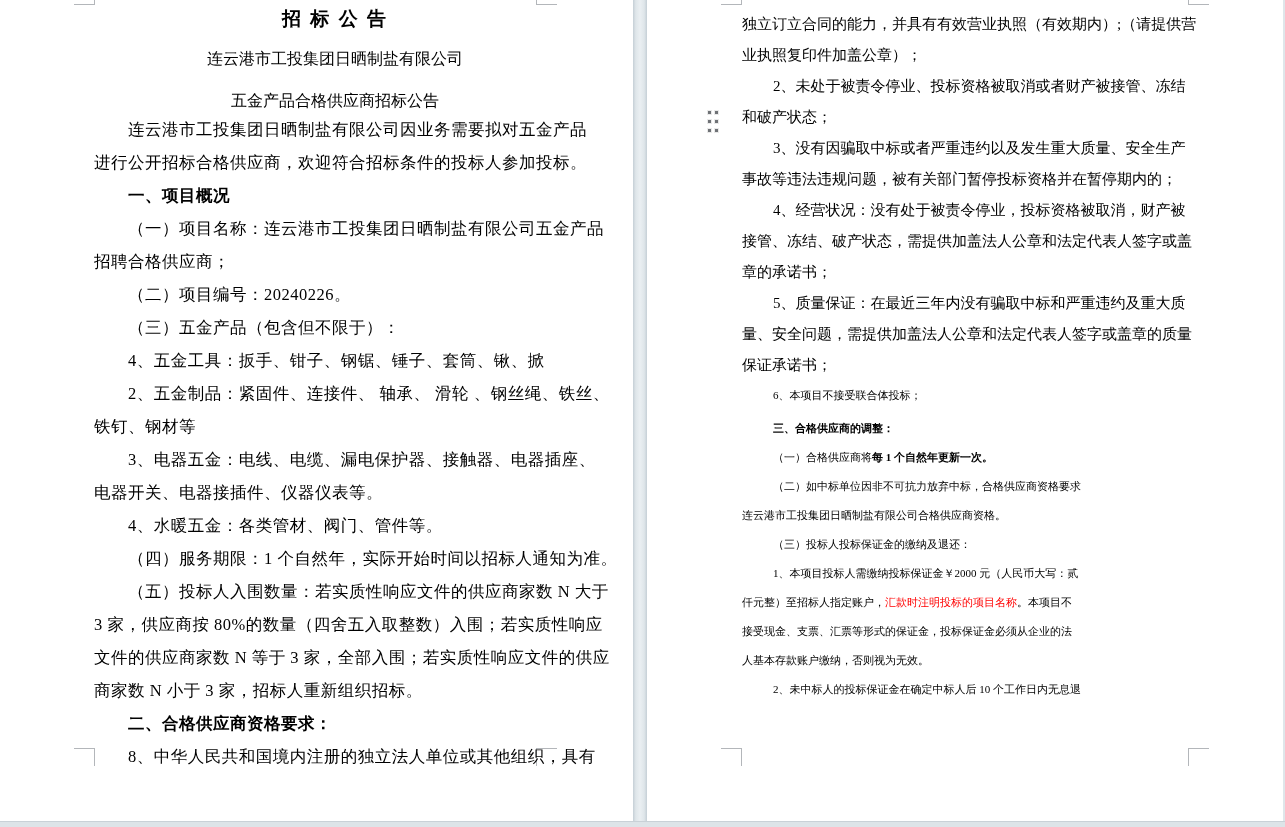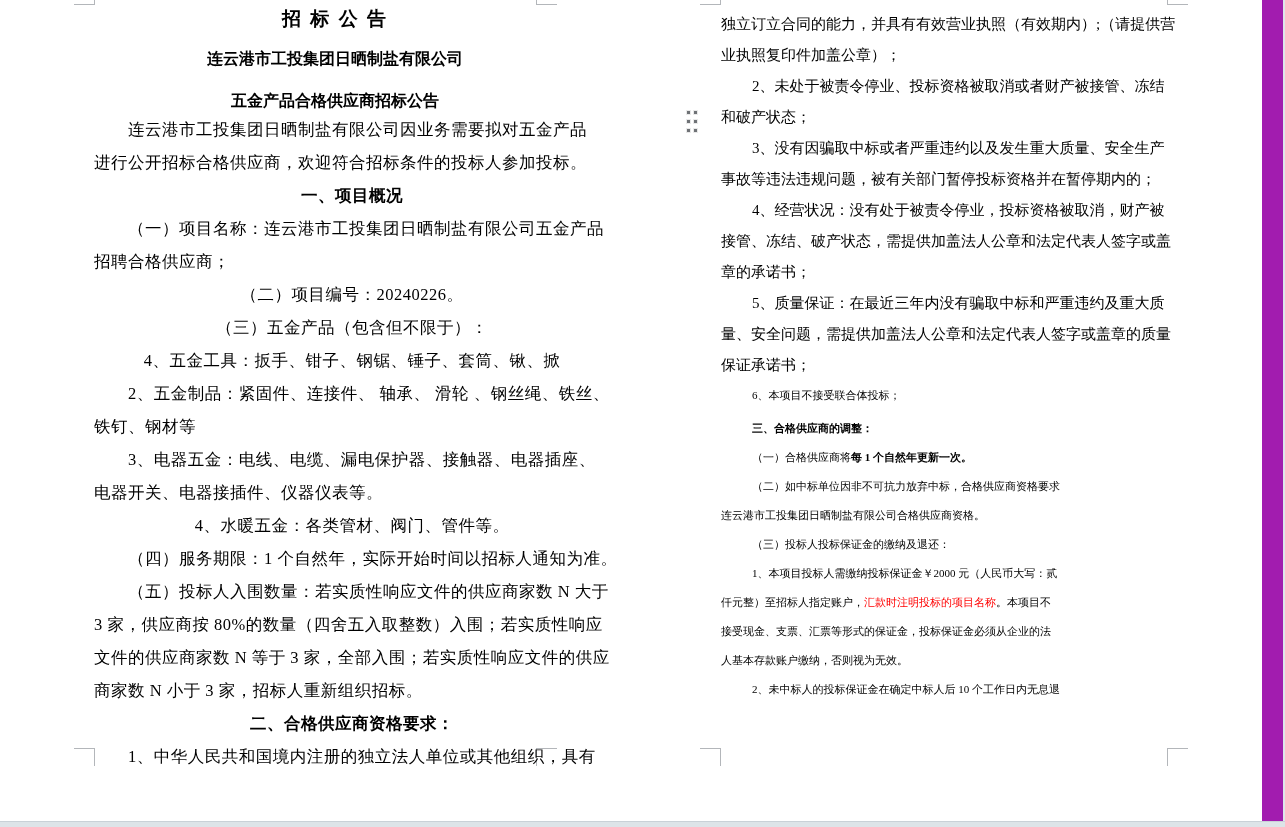--- a/index.html
+++ b/index.html
@@ -1,20 +1,20 @@
 <!DOCTYPE html>
 <html><head>
 <meta charset="utf-8">
 <style>
   html,body{margin:0;padding:0;background:#ffffff;}
-  #canvas{position:relative;width:1285px;height:827px;background:#a21caf;overflow:hidden;color:#000;
+  #canvas{position:relative;width:1285px;height:827px;background:#c2410c;overflow:hidden;color:#000;
           font-family:"Liberation Serif","DejaVu Serif",serif;}
   .page{position:absolute;top:0;height:821px;background:#ffffff;}
   #page-left{left:0;width:633px;}
-  #page-right{left:626px;width:636px;}
+  #page-right{left:647px;width:636px;}
   #page-gap{position:absolute;left:633px;top:0;width:14px;height:821px;
             background:linear-gradient(to right,#c5cfd6 0,#dfe6ea 20%,#eaeff2 50%,#dfe6ea 80%,#c5cfd6 100%);}
   #right-strip{position:absolute;left:1283px;top:0;width:2px;height:821px;background:#dfe6ea;}
   #bottom-strip{position:absolute;left:0;top:821px;width:1285px;height:6px;background:#dde4e8;
                 border-top:1px solid #c9d1d7;box-sizing:border-box;}
 
   
   .crop{position:absolute;box-sizing:border-box;border:0 solid #b3b6ba;width:21px;}
   .crop.h-t{top:0;height:5px;border-bottom-width:1px;}
   .crop.h-b{top:748px;height:18px;border-top-width:1px;}
@@ -23,28 +23,28 @@
   .crop.x-out{left:74px;}
   #page-left .crop.x-in{left:536px;}
   #page-right .crop.x-in{left:541px;}
 
   
   #left-text{position:absolute;left:94px;top:0;width:482px;}
   #right-text{position:absolute;left:95px;top:9px;width:452px;}
 
   .doc-title{margin:6px 0 0;line-height:26px;text-align:center;font-weight:bold;font-size:19px;
              letter-spacing:2px;font-family:"Liberation Sans","DejaVu Sans",sans-serif;}
-  .doc-sub{line-height:24px;text-align:center;font-weight:bold;font-size:16px;
+  .doc-sub{line-height:24px;text-align:center;font-weight:normal;font-size:16px;
            font-family:"Liberation Sans","DejaVu Sans",sans-serif;}
   #sub1{margin-top:15px;}
   #sub2{margin-top:18px;}
 
   .line{white-space:nowrap;}
   #left-body .line{font-size:16.5px;line-height:33px;letter-spacing:0.5px;}
-  #left-body .ind{text-indent:34px;text-align:center;}
+  #left-body .ind{text-indent:34px;}
   .sec-a .line{font-size:15px;line-height:31px;}
   .sec-b .line{font-size:11px;line-height:29px;}
   .sec-a .ind,.sec-b .ind{text-indent:31px;}
   .para.g{margin-top:0;}
   .para.g2{margin-top:4px;}
   .b{font-weight:bold;font-family:Liberation Serif, serif;}
   .r{color:#ff0000;}
 
   
   #drag-handle{position:absolute;left:61px;top:111px;display:grid;
@@ -103,21 +103,21 @@
           <div class="para">
             <div class="line ind"><span>（五）投标人入围数量：若实质性响应文件的供应商家数 N 大于</span></div>
             <div class="line"><span>3 家，供应商按 80%的数量（四舍五入取整数）入围；若实质性响应</span></div>
             <div class="line"><span>文件的供应商家数 N 等于 3 家，全部入围；若实质性响应文件的供应</span></div>
             <div class="line"><span>商家数 N 小于 3 家，招标人重新组织招标。</span></div>
           </div>
           <div class="para">
             <div class="line ind"><span class="b">二、合格供应商资格要求：</span></div>
           </div>
           <div class="para">
-            <div class="line ind"><span>1、中华人民共和国境内注册的独立法人单位或其他组织，具有</span></div>
+            <div class="line ind"><span>8、中华人民共和国境内注册的独立法人单位或其他组织，具有</span></div>
           </div>
         </div>
     </div>
   </div>
 
   <div id="page-gap"></div>
 
   <div id="page-right" class="page">
     <div class="crop h-t x-out v-r"></div>
     <div class="crop h-t x-in v-l"></div>

